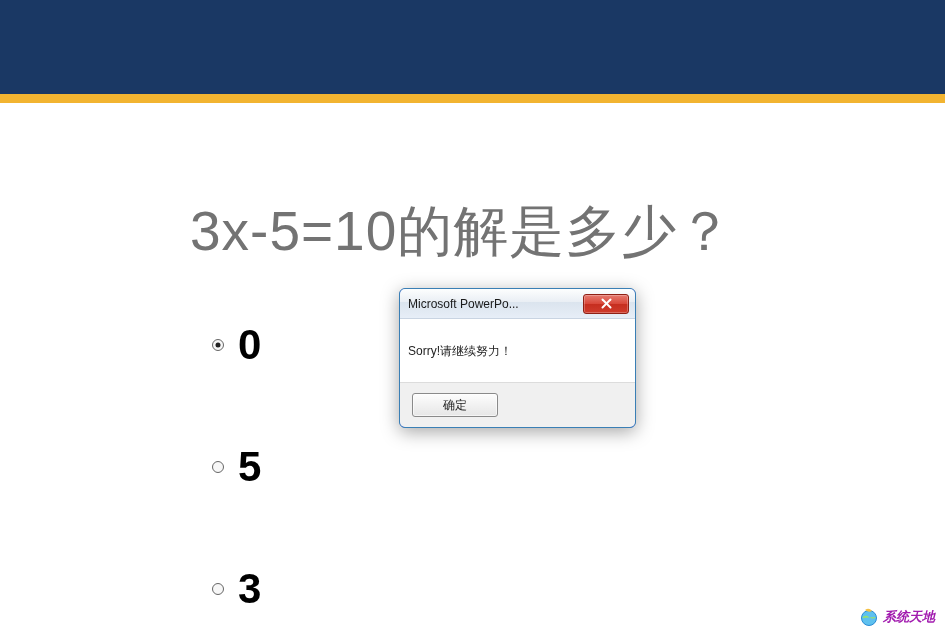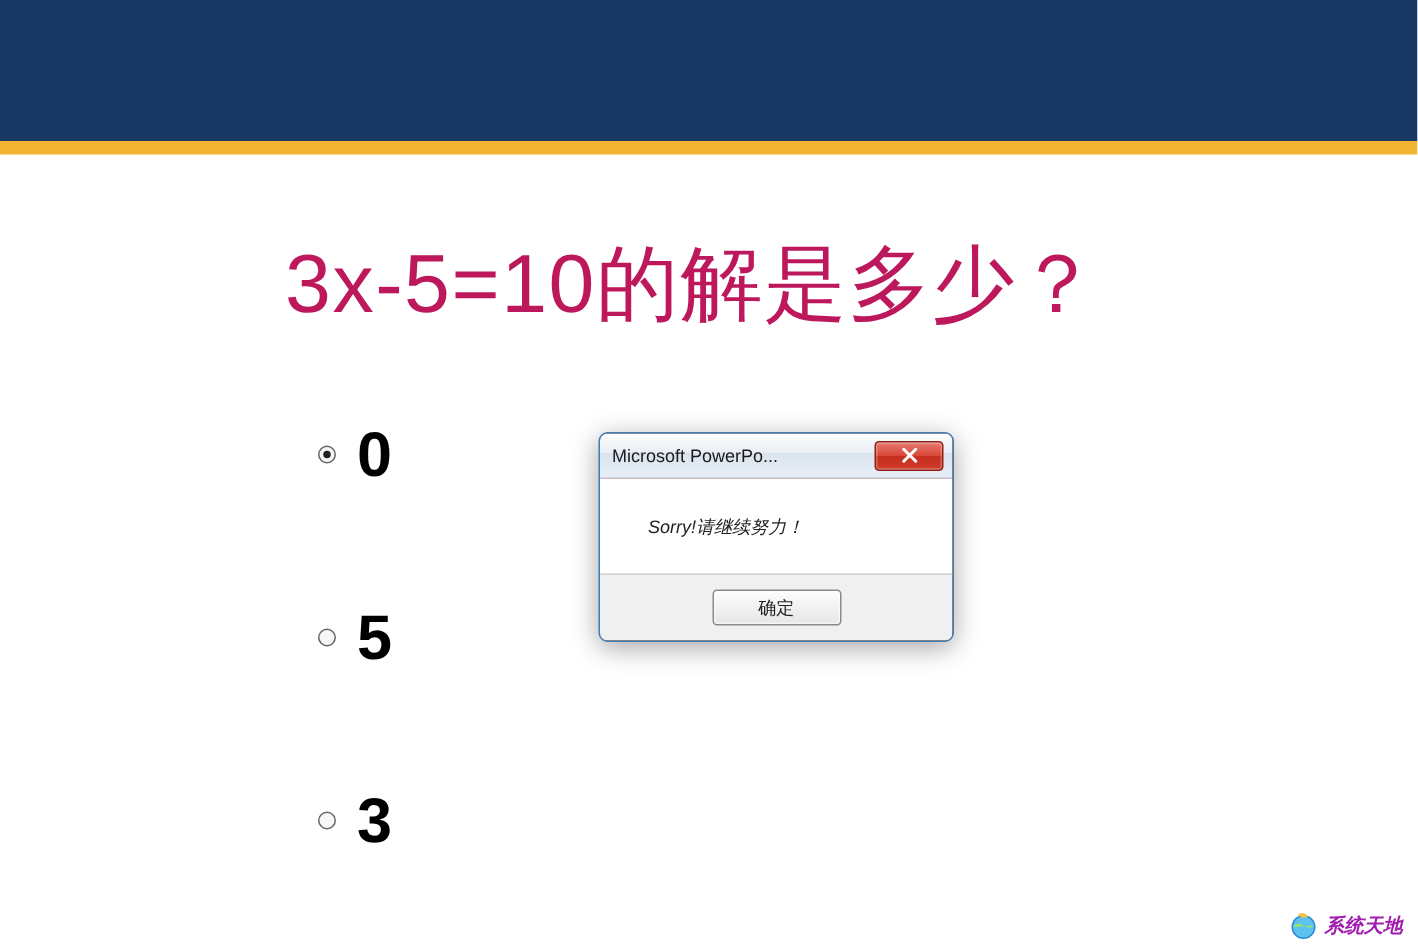--- a/index.html
+++ b/index.html
@@ -19,23 +19,24 @@
     .accent-stripe {
       width: 100%;
       height: 9px;
       background: #f2b431;
     }
     .content {
       padding: 50px 0 0 190px;
     }
     .question-text {
       font-size: 55px;
-      color: #be185d;
+      color: #737373;
       font-weight: 400;
       letter-spacing: 1px;
+      margin-top: 42px;
     }
     .options {
       margin-top: 52px;
       padding-left: 22px;
     }
     .option-row {
       display: flex;
       align-items: center;
       margin-bottom: 74px;
       height: 48px;
@@ -64,21 +65,21 @@
     .option-label {
       font-size: 42px;
       font-weight: 700;
       color: #000;
     }
     .dialog {
       position: absolute;
       left: 399px;
       top: 288px;
       width: 237px;
-      background: #7f1d1d;
+      background: #1d4ed8;
       border: 1px solid #3a7fb5;
       border-radius: 6px;
       box-shadow: 0 0 0 1px rgba(255,255,255,0.4) inset, 0 4px 18px rgba(0,0,0,0.35);
       overflow: hidden;
     }
     .dialog-titlebar {
       height: 30px;
       background: linear-gradient(#fdfefe, #e9eef4 45%, #dbe4ee 46%, #e7eef7);
       display: flex;
       align-items: center;
@@ -108,31 +109,30 @@
     }
     .close-x {
       width: 11px;
       height: 11px;
       stroke: #fff;
       stroke-width: 2;
       stroke-linecap: round;
     }
     .dialog-body {
       background: #ffffff;
-      padding: 24px 16px 22px 32px;
+      padding: 24px 16px 22px 8px;
       font-size: 12px;
       color: #222;
       border-bottom: 1px solid #dcdcdc;
-      font-style: italic;
     }
     .dialog-footer {
       background: #f0f0f0;
       padding: 10px 12px;
       display: flex;
-      justify-content: center;
+      justify-content: flex-start;
     }
     .ok-btn {
       min-width: 86px;
       height: 24px;
       background: linear-gradient(#fdfdfd, #e6e6e6);
       border: 1px solid #8a8a8a;
       border-radius: 3px;
       font-size: 12px;
       color: #222;
       display: flex;

